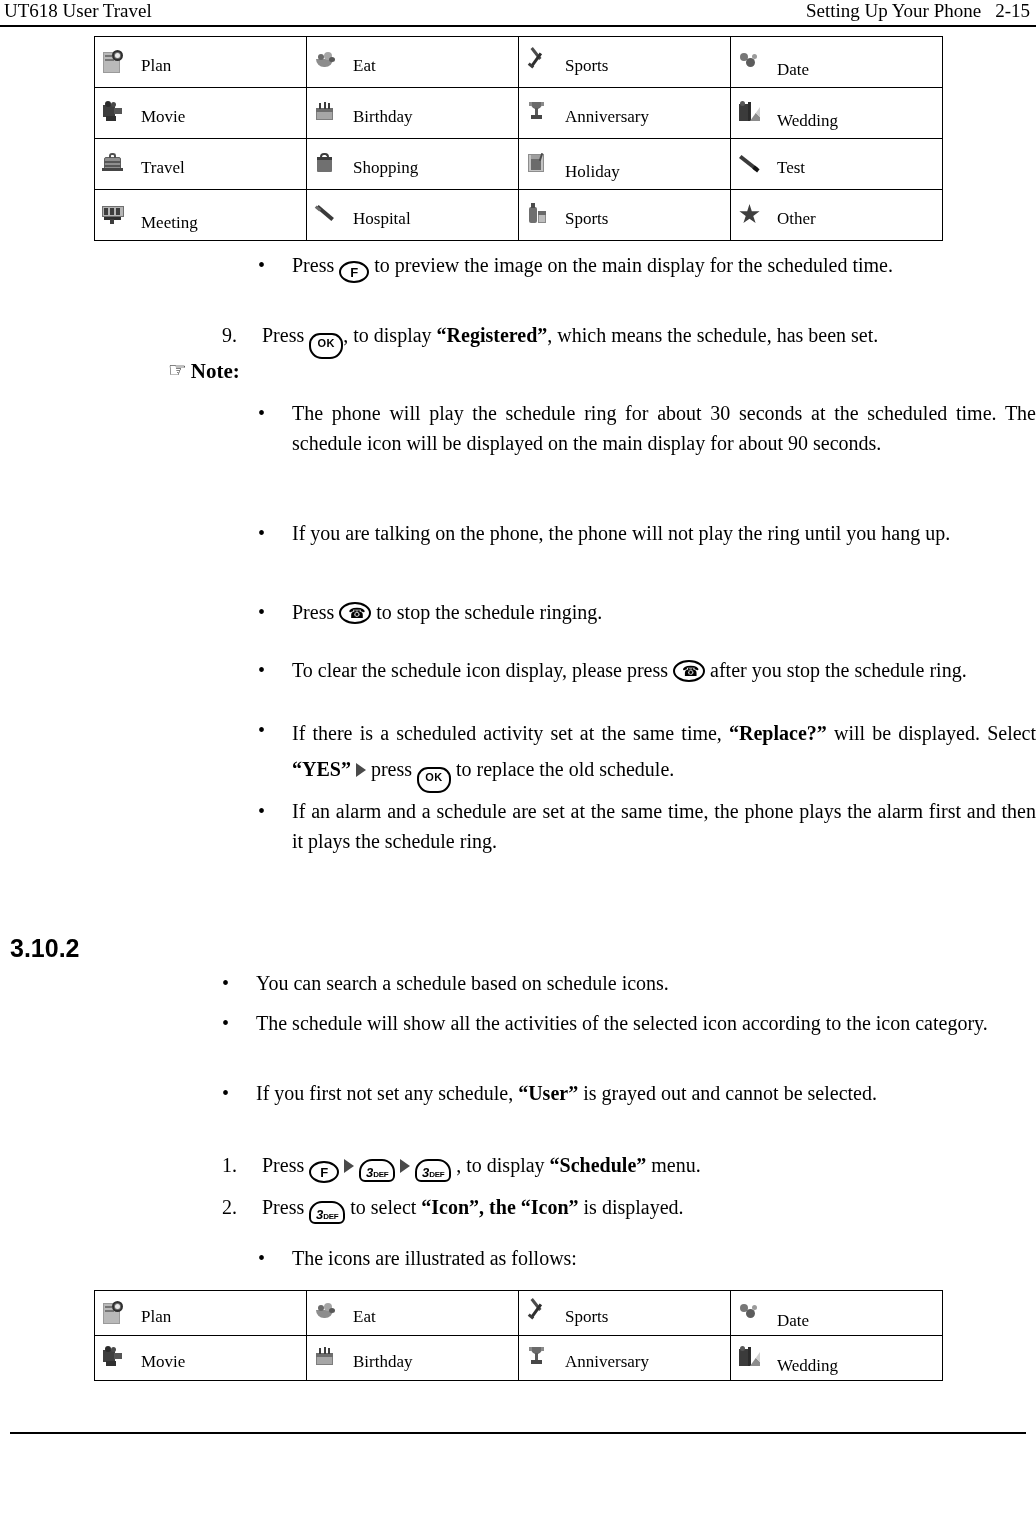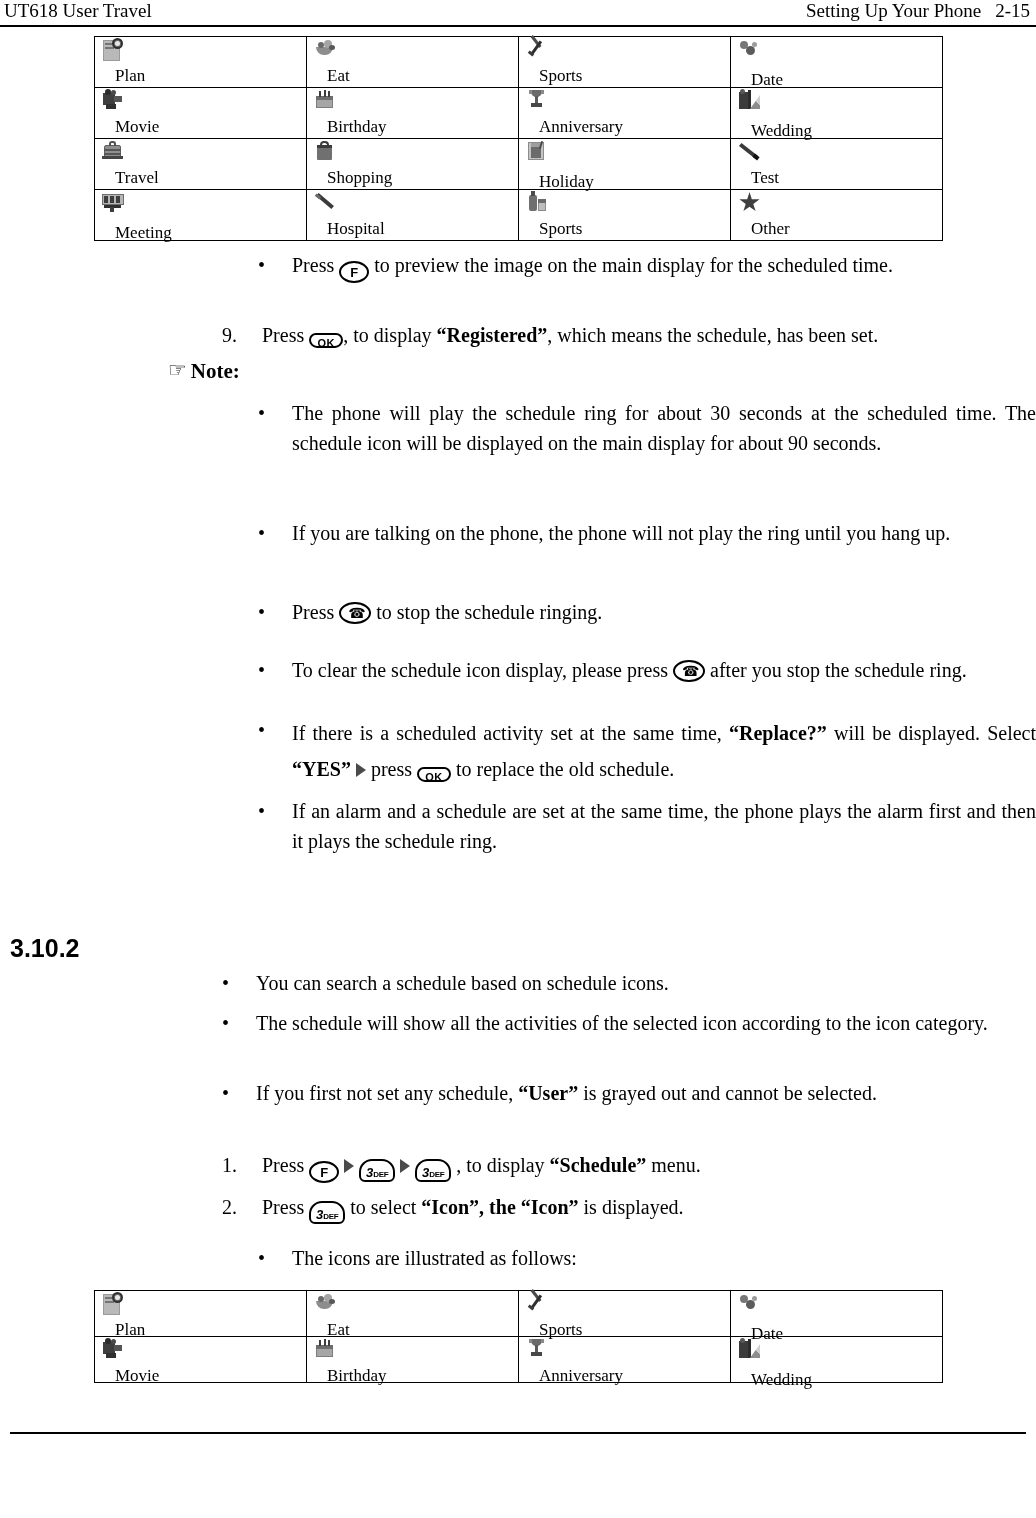--- a/index.html
+++ b/index.html
@@ -54,24 +54,24 @@
     border-collapse: collapse;
     table-layout: fixed;
   }
   .icon-table td {
     border: 1px solid #000000;
     padding: 0;
     vertical-align: middle;
   }
   .cell-inner {
     display: flex;
+    align-items: center;
     height: 100%;
     padding-left: 6px;
     box-sizing: border-box;
-    flex-direction: column;
   }
   .cell-label {
     font-size: 17px;
     line-height: 19px;
     padding-left: 14px;
     position: relative;
   }
   .lbl-low { top: 7px; }
   .lbl-mid { top: 3px; }
 
@@ -222,21 +222,21 @@
     border: 2px solid #000;
     border-radius: 50%;
     font-size: 13px;
     font-weight: bold;
     line-height: 19px;
     text-align: center;
     font-family: "Liberation Sans", sans-serif;
     box-sizing: border-box;
   }
   .key-ok {
-    width: 34px; height: 15px;
+    width: 34px; height: 26px;
     border: 2px solid #000;
     border-radius: 11px 11px 13px 13px;
     font-size: 11px;
     font-weight: bold;
     line-height: 17px;
     text-align: center;
     letter-spacing: 0.5px;
     font-family: "Liberation Sans", sans-serif;
     box-sizing: border-box;
   }

